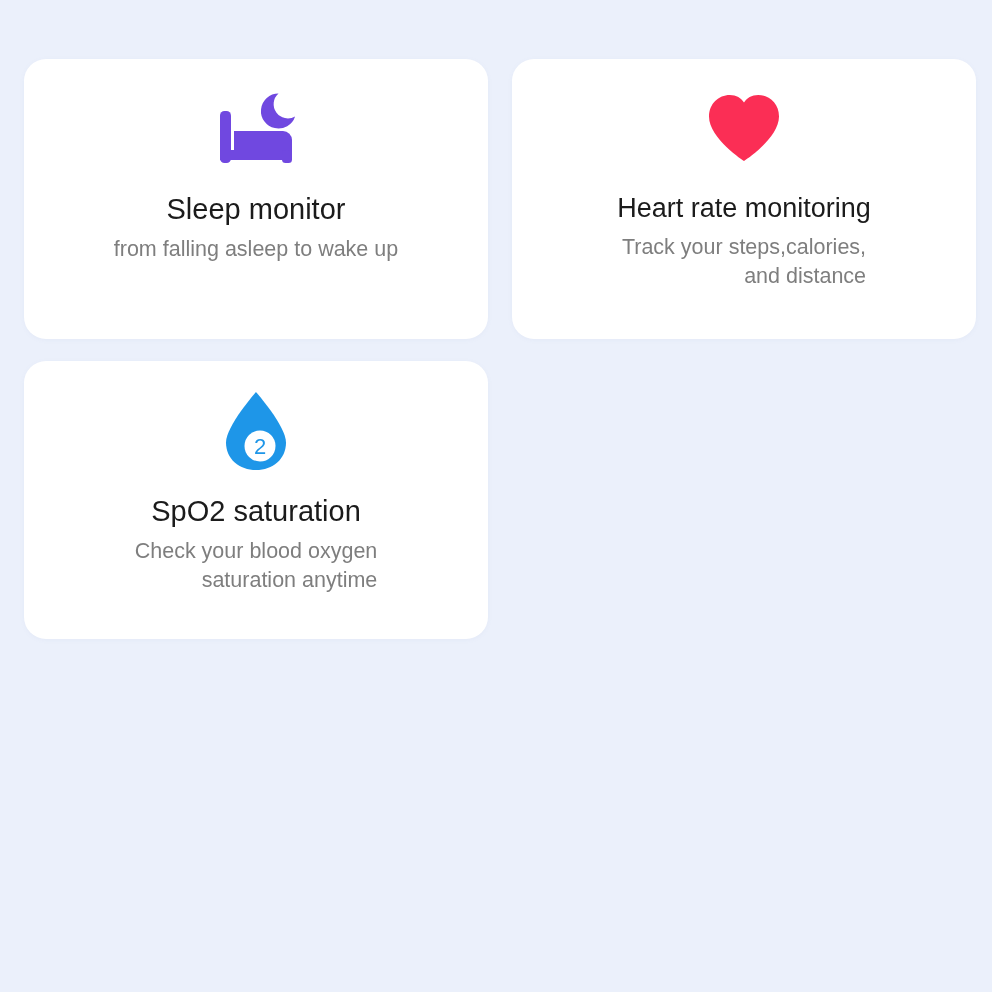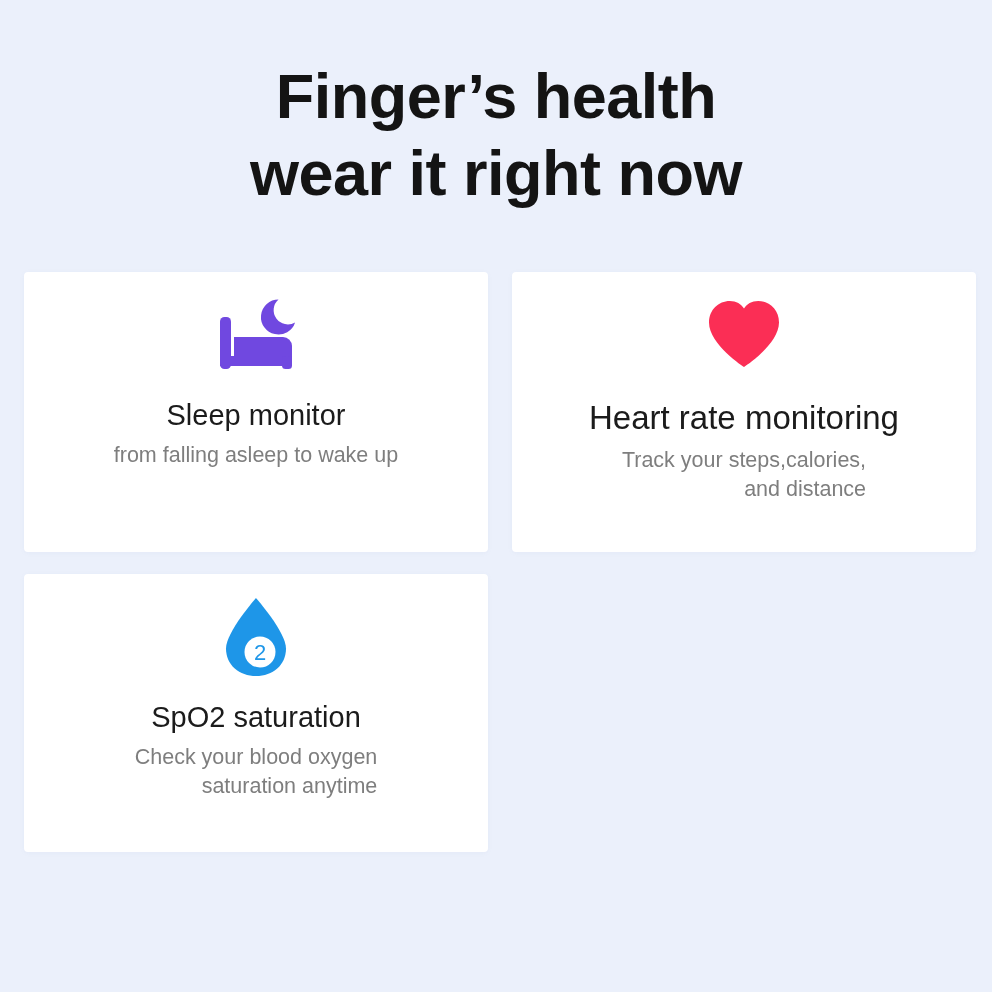--- a/index.html
+++ b/index.html
@@ -50,27 +50,27 @@
     width: 944px;
     display: grid;
     grid-template-columns: 464px 464px;
     grid-template-rows: 280px 278px;
     column-gap: 24px;
     row-gap: 22px;
   }
 
   .card {
     background: #ffffff;
-    border-radius: 4px;
+    border-radius: 22px;
     box-shadow: 0 1px 5px rgba(120, 140, 190, 0.06);
     display: flex;
     flex-direction: column;
     align-items: center;
     box-sizing: border-box;
-    padding-top: 15px;
+    padding-top: 22px;
   }
 
   .card-icon {
     height: 96px;
     display: flex;
     align-items: center;
     justify-content: center;
   }
 
   .card-title {
@@ -86,32 +86,28 @@
     font-size: 21.5px;
     color: #7e7e7e;
     text-align: right;
     line-height: 1.33;
     max-width: 400px;
     white-space: pre-line;
   }
 
   
   .card.c2 .card-title,
-  .card.c4 .card-title { font-size: 33px; }
+  .card.c4 .card-title { font-size: 27px; }
 
 </style>
 </head>
 <body>
 
 <div class="poster">
 
-  <div class="headline">
-    <span class="line">Finger’s health</span>
-    <span class="line">wear it right now</span>
-  </div>
 
   <div class="card-grid">
 
     <div class="card c1">
       <div class="card-icon">
         <svg width="96" height="80" viewBox="0 0 96 80" aria-hidden="true">
 
           <path d="M70.5 4.5a17.5 17.5 0 1 0 16.6 22.9A14.2 14.2 0 0 1 70.5 4.5z" fill="#7048e0"></path>
 
           <rect x="12" y="22" width="11" height="52" rx="4.5" fill="#7048e0"></rect>

